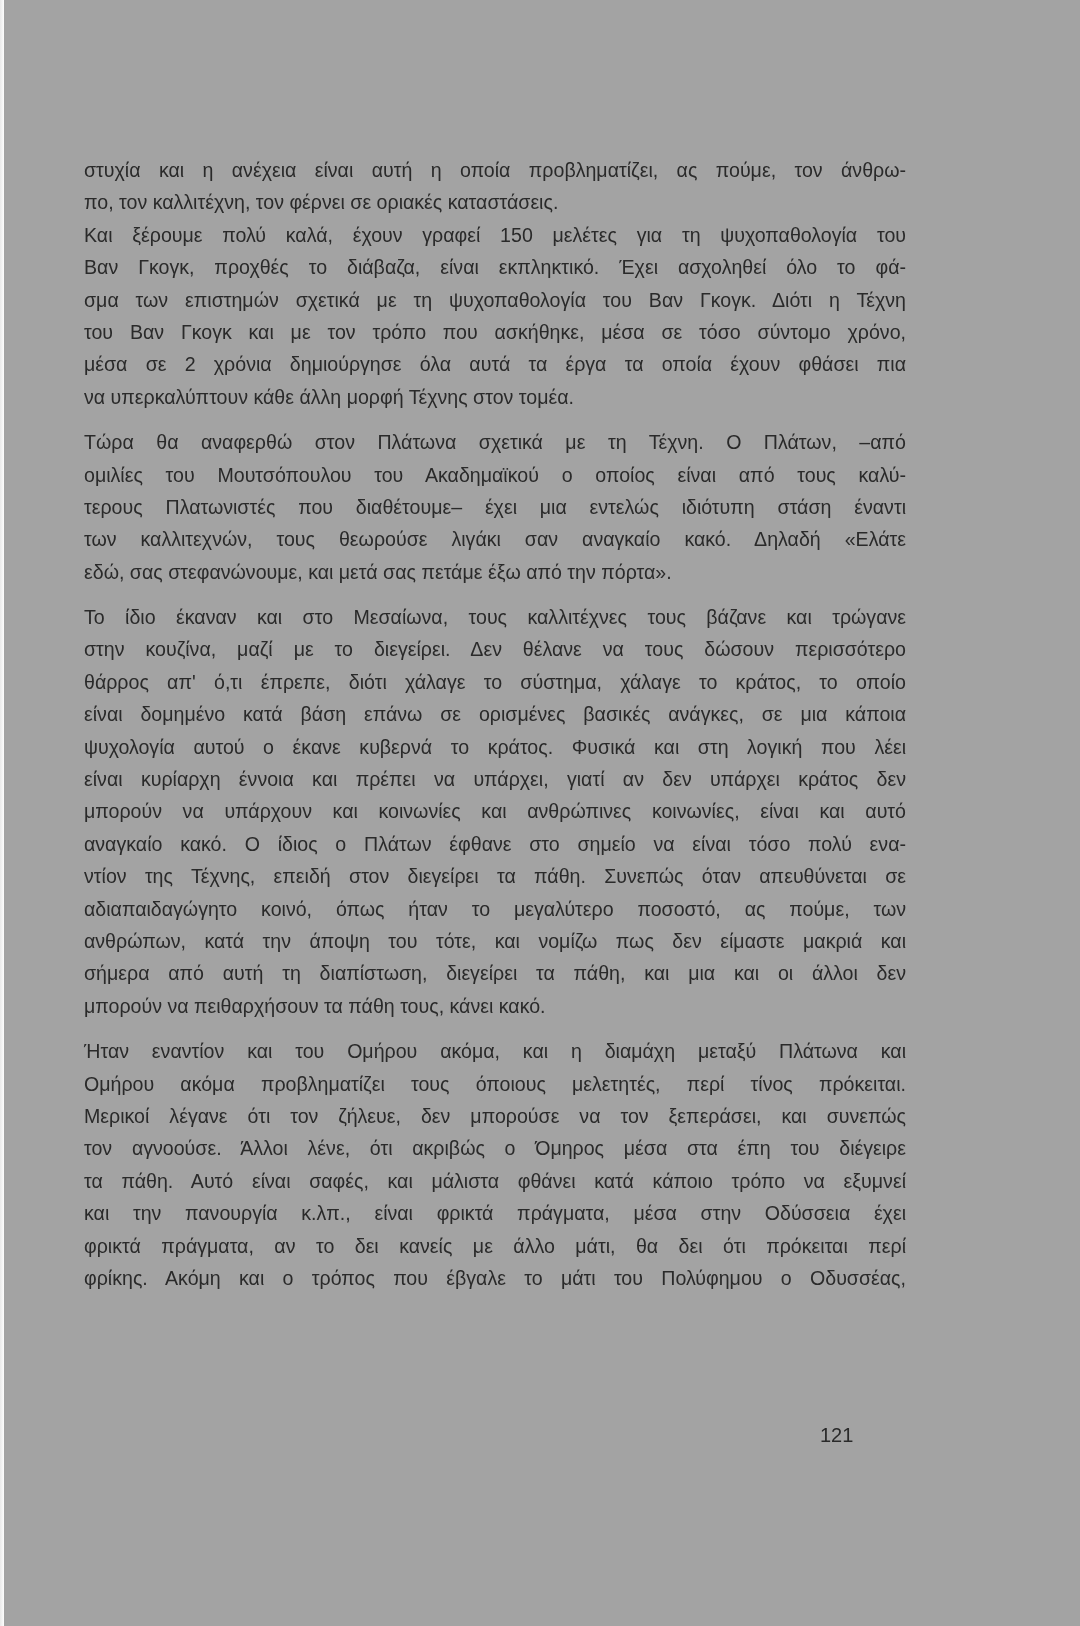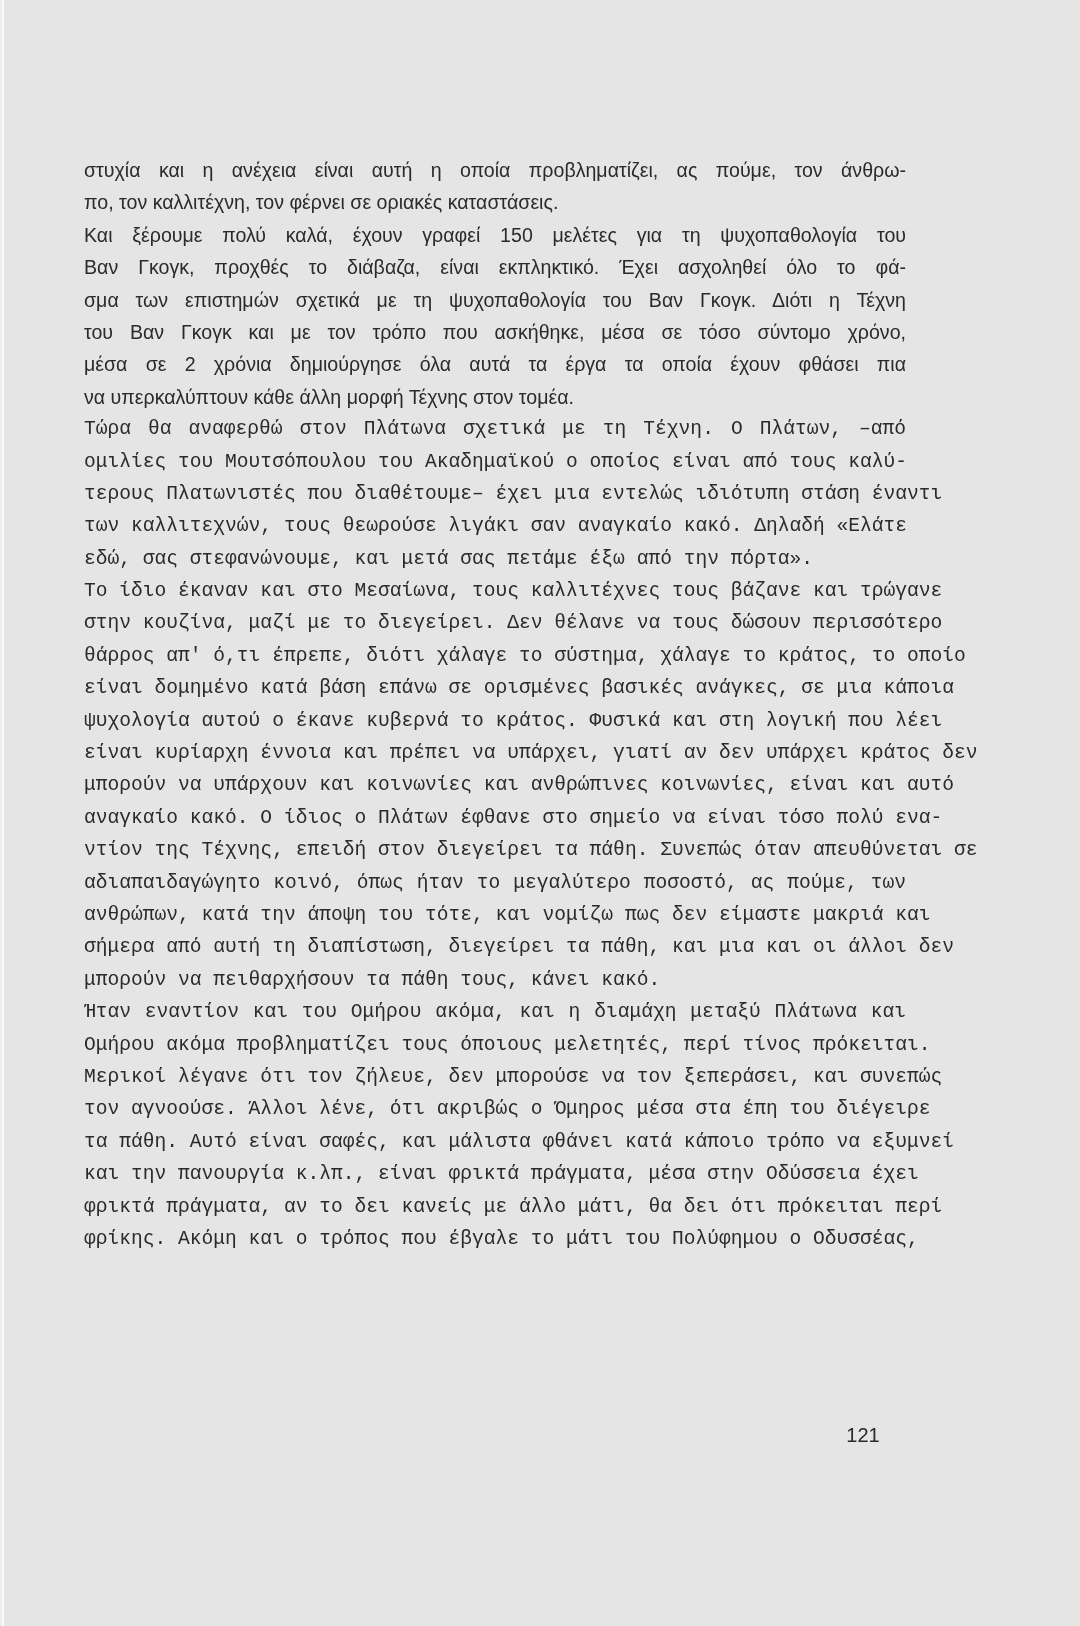--- a/index.html
+++ b/index.html
@@ -13,21 +13,21 @@
       position: relative;
       overflow: hidden;
       font-family: "Liberation Sans", sans-serif;
       color: #2a2a2a;
     }
     .page {
       position: absolute;
       left: 0; top: 0;
       width: 1080px;
       height: 1626px;
-      background: #e5e5e5;
+      background: #a3a3a3;
     }
     .edge-left {
       position: absolute;
       left: 0; top: 0;
       width: 4px; height: 1626px;
       background: linear-gradient(to right, #e9e9e9, #fdfdfd);
     }
     .text-block {
       position: absolute;
       left: 84px;
@@ -35,22 +35,21 @@
       width: 822px;
       font-size: 19.6px;
       line-height: 32.4px;
       text-align: justify;
     }
     .para {
       margin: 0;
       padding: 0;
     }
     .para + .para {
-      margin-top: 0;
-      font-family: Liberation Mono, monospace;
+      margin-top: 13px;
     }
     .line {
       display: block;
       text-align: justify;
       text-align-last: justify;
       white-space: nowrap;
       height: 32.4px;
     }
     .line.last {
       text-align-last: left;
@@ -62,21 +61,21 @@
       text-align-last: justify;
     }
     .line.last .w {
       text-align-last: left;
     }
     .page-number {
       position: absolute;
       left: 820px;
       top: 1424px;
       width: 86px;
-      text-align: center;
+      text-align: left;
       font-size: 20px;
       color: #2a2a2a;
     }
   </style>
 </head>
 <body>
 
 <div class="page">
   <div class="edge-left"></div>
 

